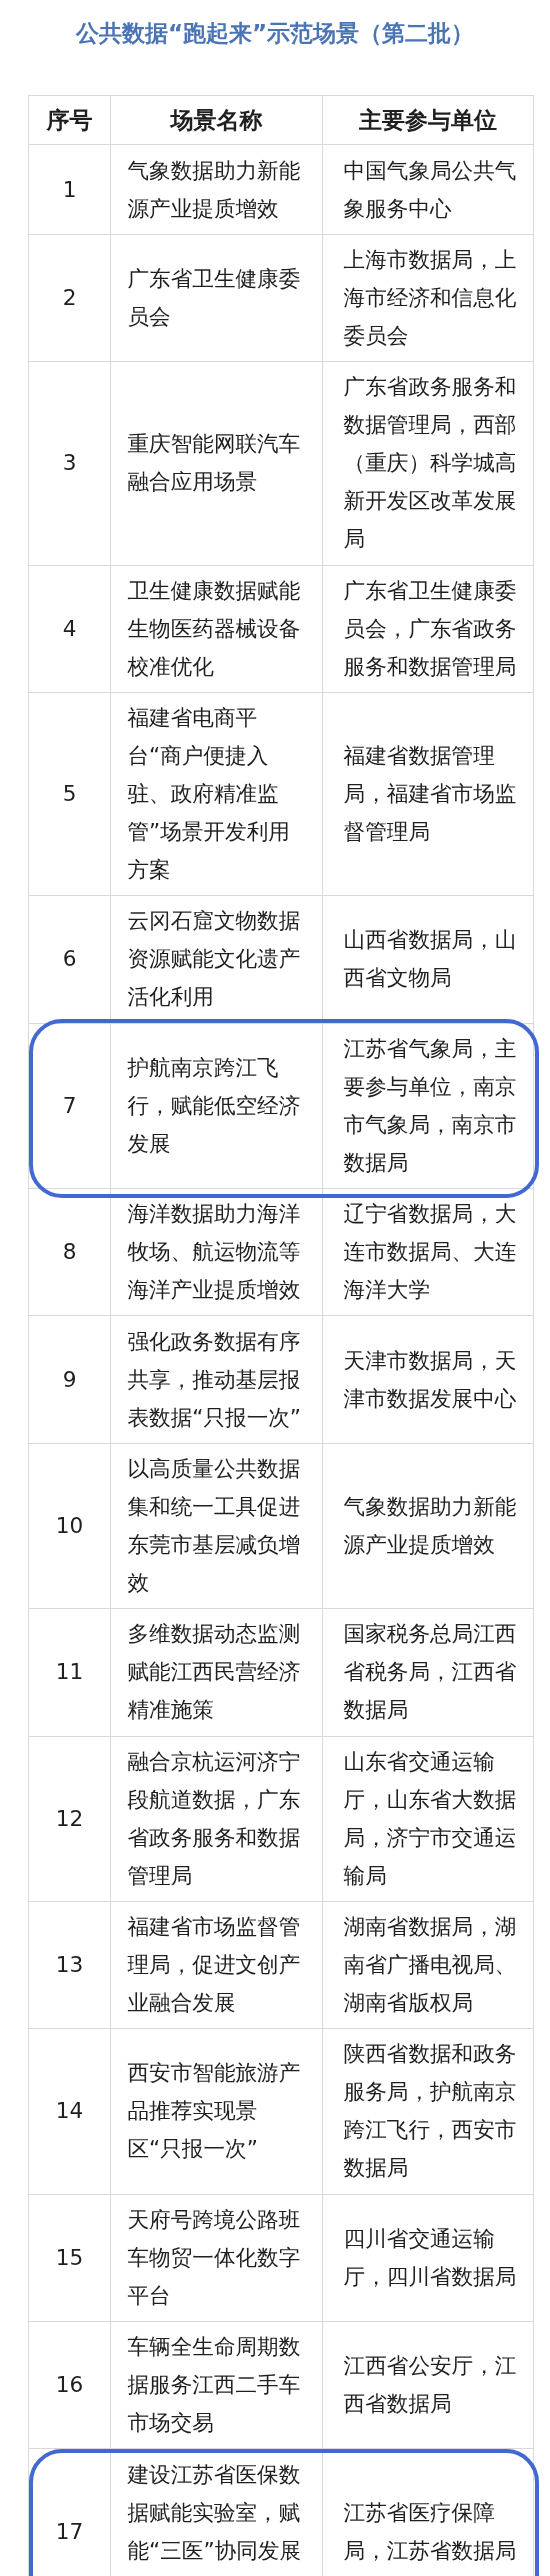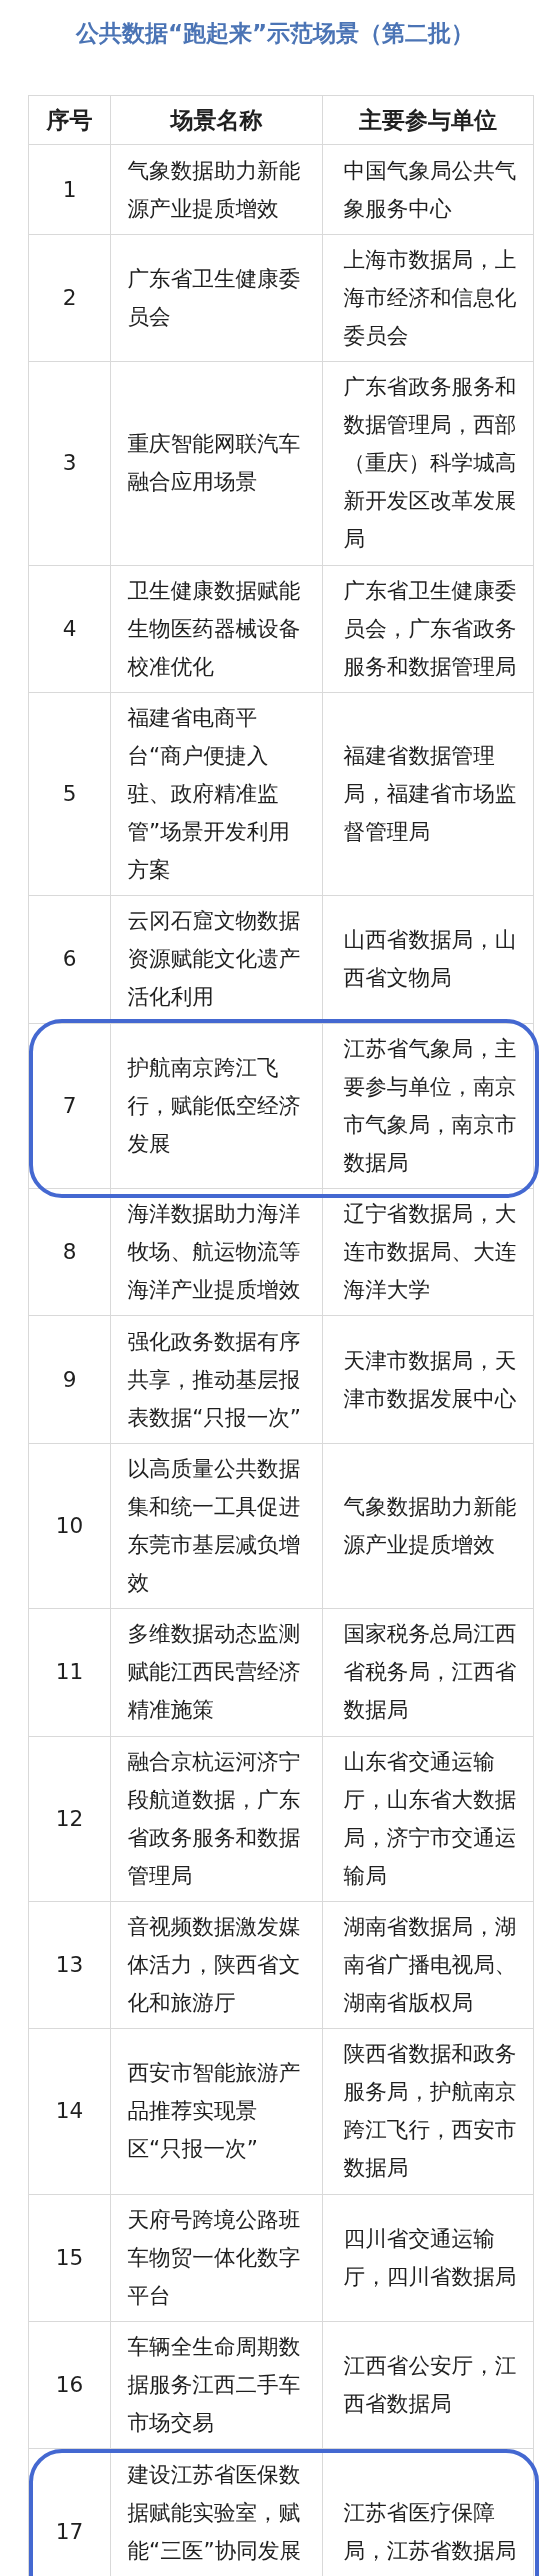--- a/index.html
+++ b/index.html
@@ -151,21 +151,21 @@
     <td class="cell-scene">多维数据动态监测赋能江西民营经济精准施策</td>
     <td class="cell-units">国家税务总局江西省税务局，江西省数据局</td>
   </tr>
           <tr>
     <td class="cell-num">12</td>
     <td class="cell-scene">融合京杭运河济宁段航道数据，广东省政务服务和数据管理局</td>
     <td class="cell-units">山东省交通运输厅，山东省大数据局，济宁市交通运输局</td>
   </tr>
           <tr>
     <td class="cell-num">13</td>
-    <td class="cell-scene">音视频数据激发媒体活力，陕西省文化和旅游厅</td>
+    <td class="cell-scene">福建省市场监督管理局，促进文创产业融合发展</td>
     <td class="cell-units">湖南省数据局，湖南省广播电视局、湖南省版权局</td>
   </tr>
           <tr>
     <td class="cell-num">14</td>
     <td class="cell-scene">西安市智能旅游产品推荐实现景区“只报一次”</td>
     <td class="cell-units">陕西省数据和政务服务局，护航南京跨江飞行，西安市数据局</td>
   </tr>
           <tr>
     <td class="cell-num">15</td>
     <td class="cell-scene">天府号跨境公路班车物贸一体化数字平台</td>

